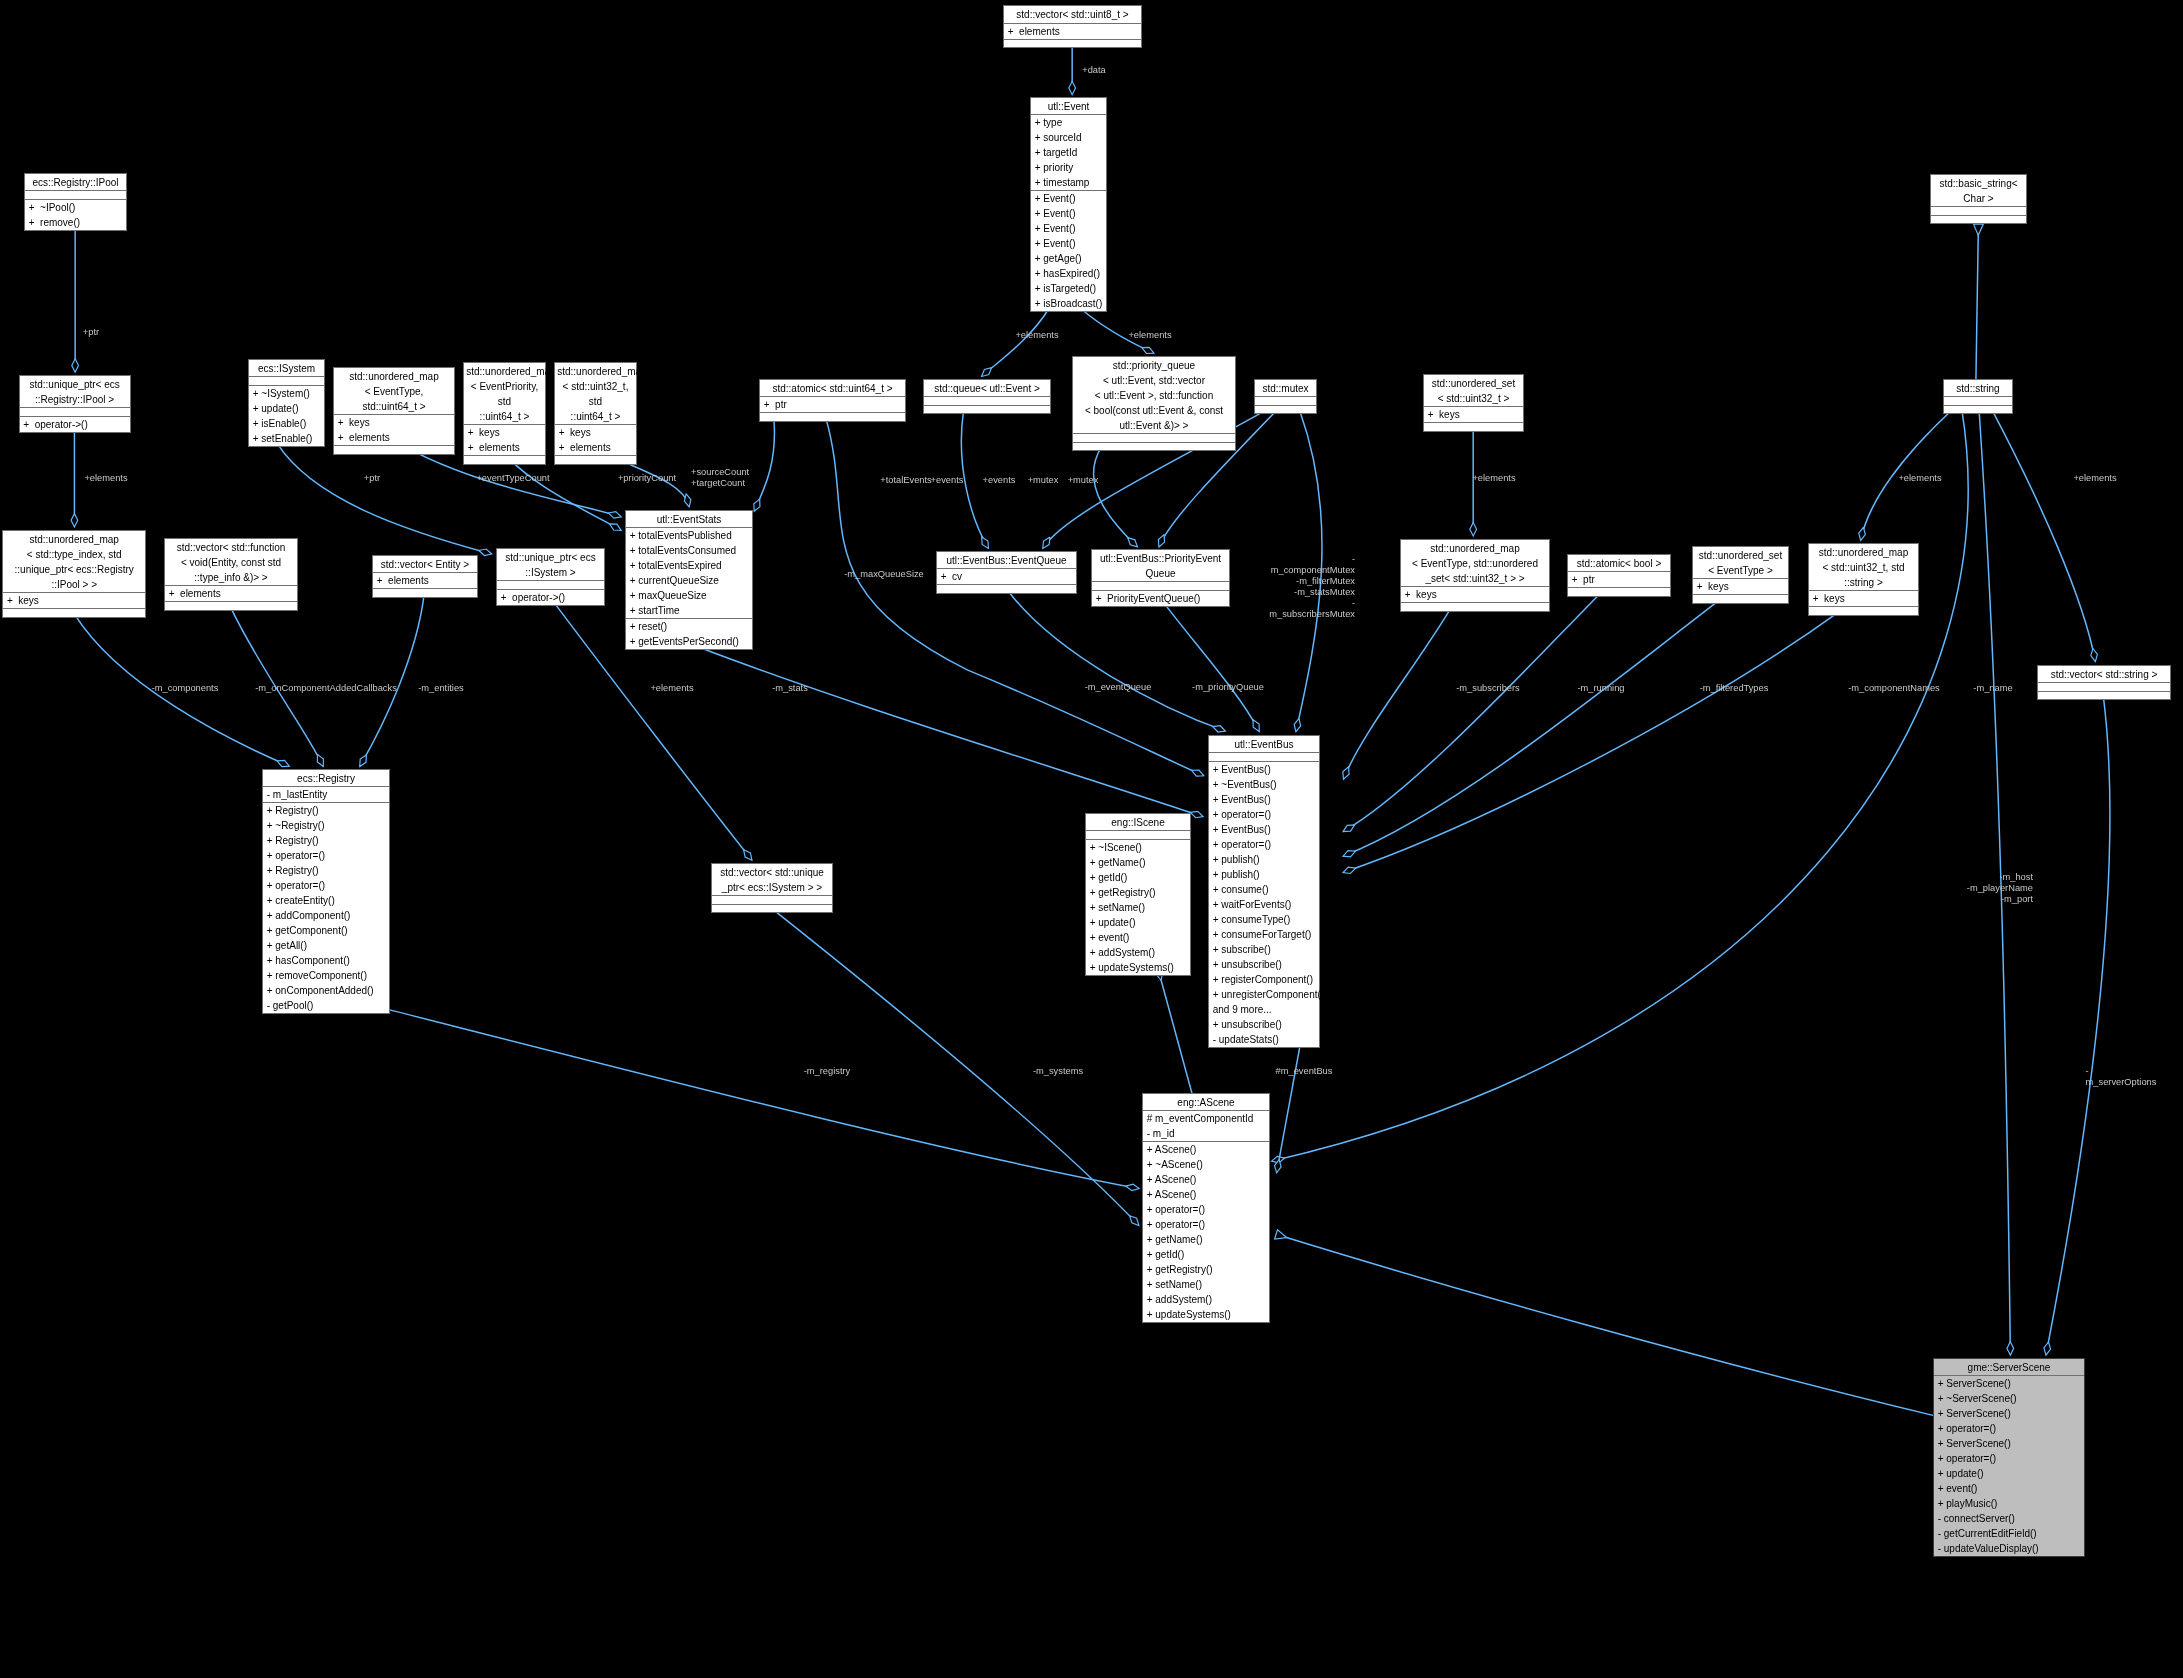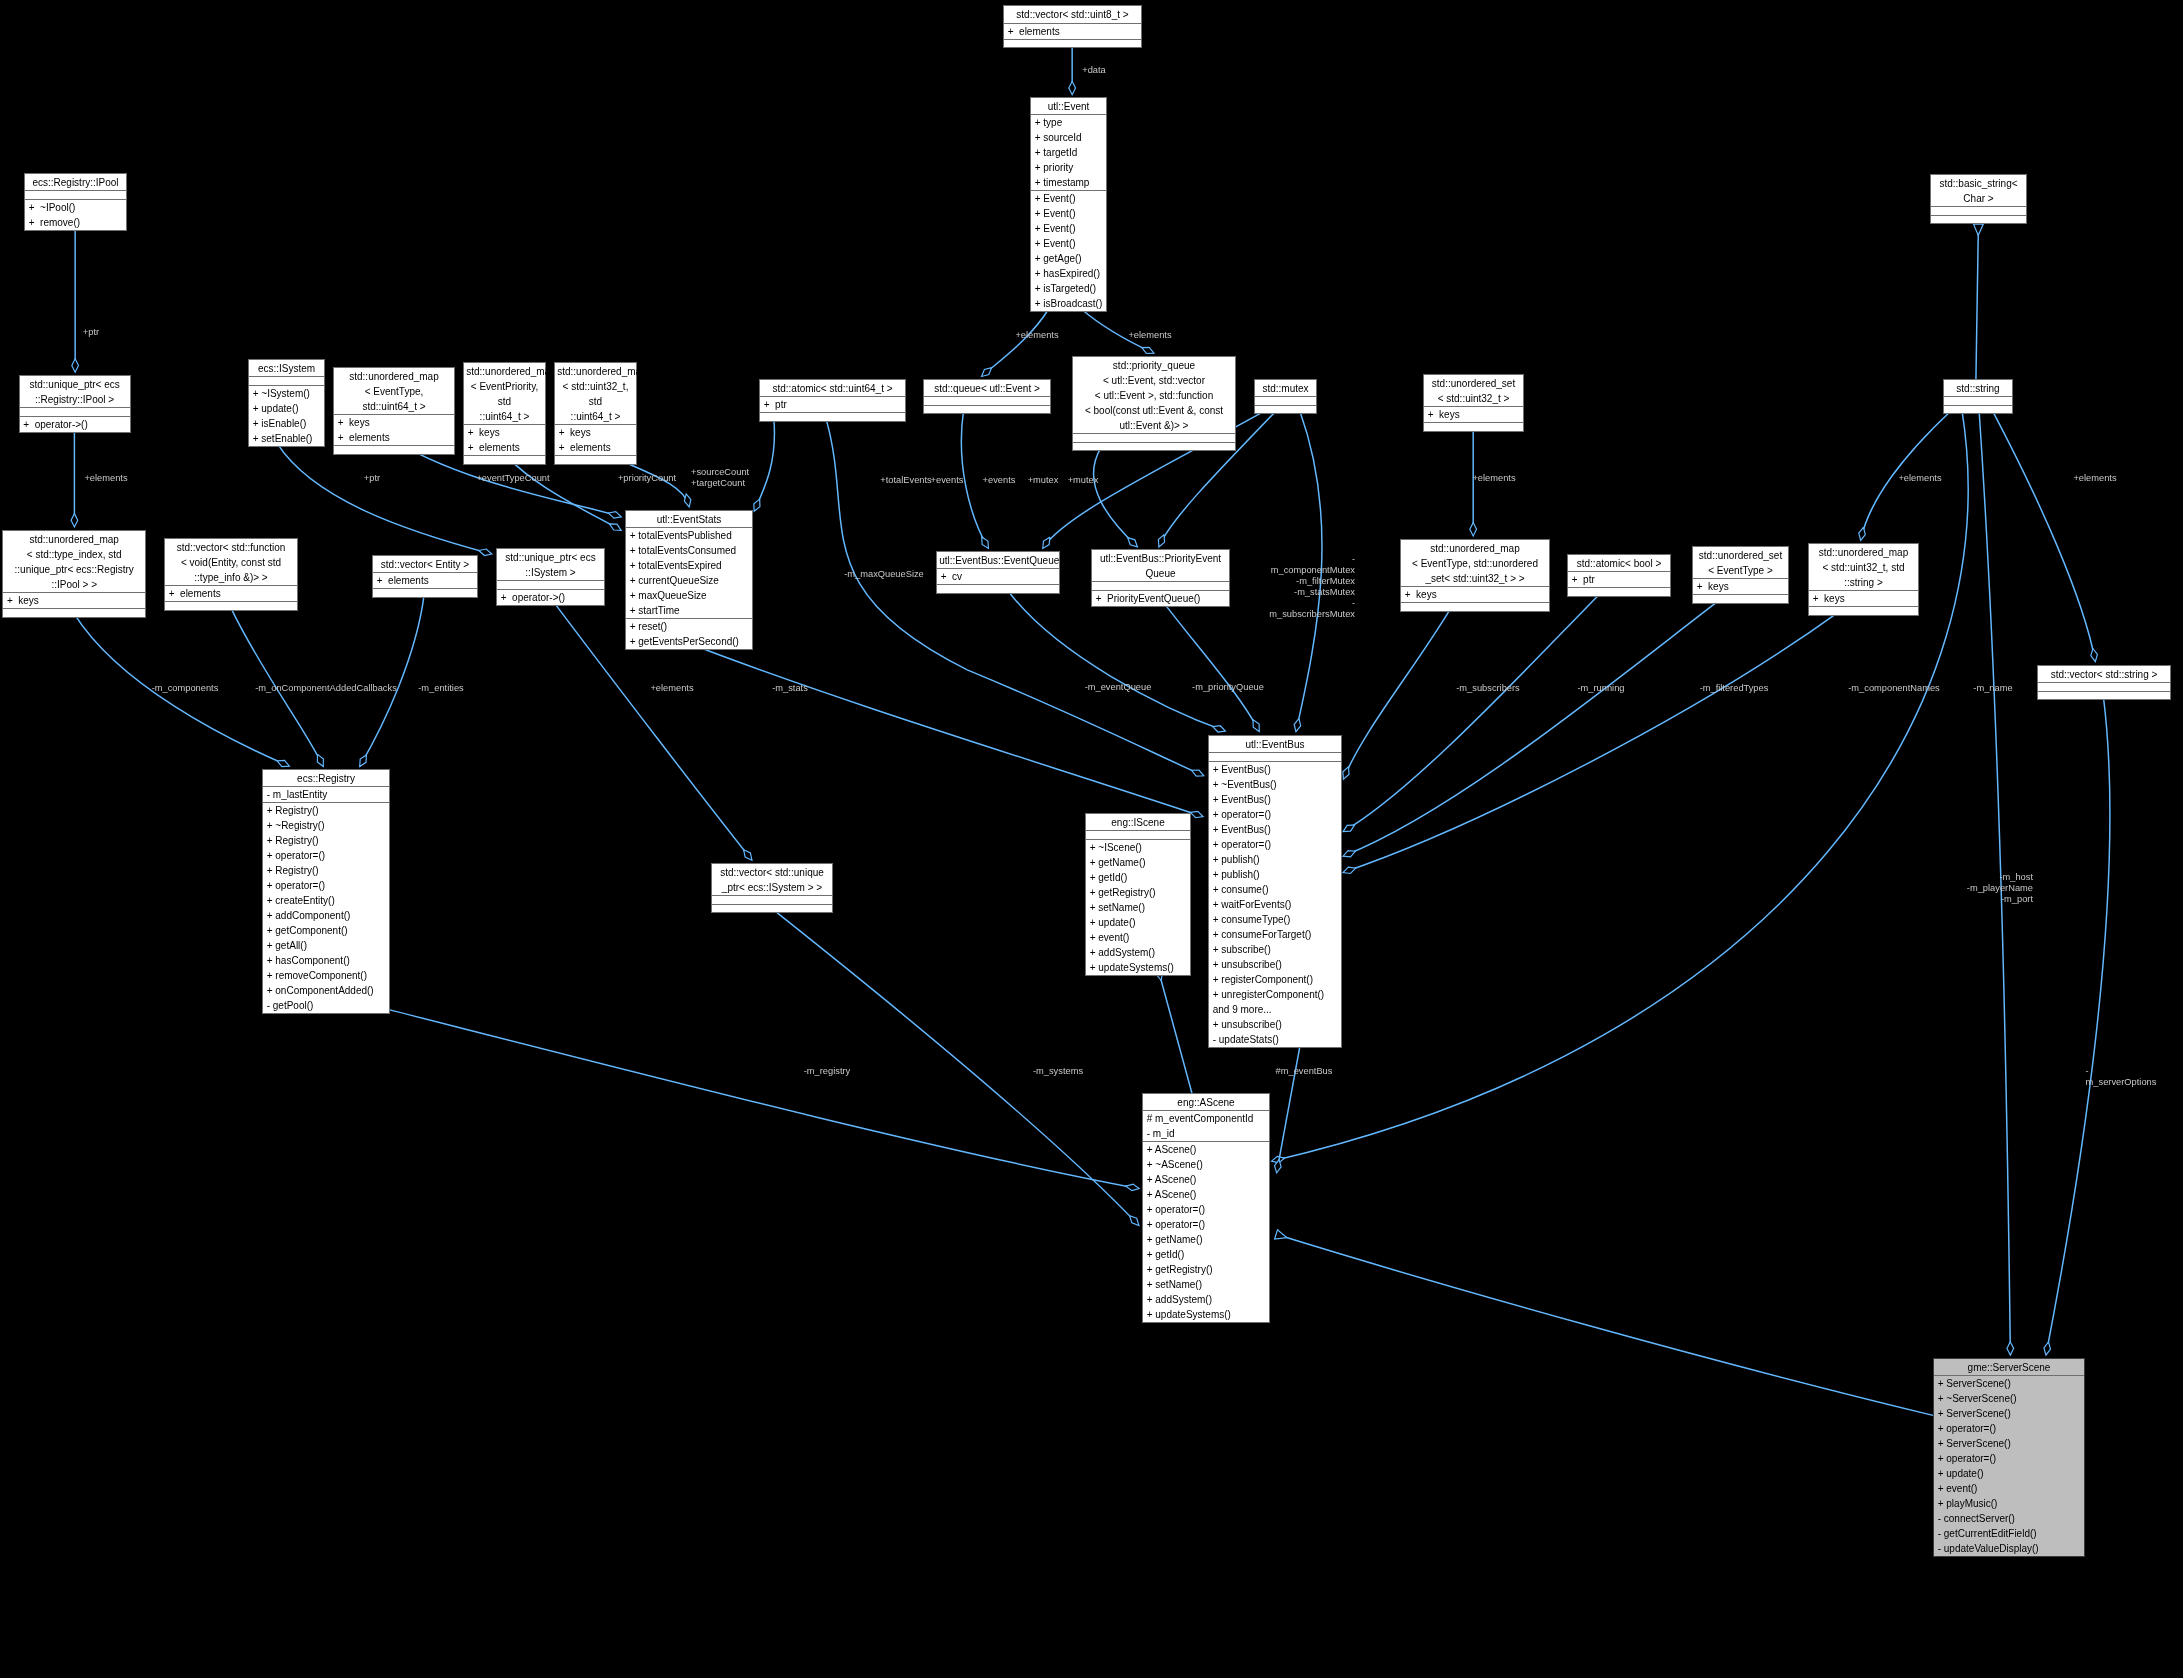--- a/index.html
+++ b/index.html
@@ -225,21 +225,21 @@
   <div class="t">std::basic_string&lt;
 Char &gt;</div>
   <div class="sec"></div>
   <div class="sec"></div>
 </div>
 <div class="uml" style="left:1943px;top:379px;width:70px">
   <div class="t">std::string</div>
   <div class="sec"></div>
   <div class="sec"></div>
 </div>
-<div class="uml" style="left:936px;top:551px;width:124px">
+<div class="uml" style="left:936px;top:551px;width:141px">
   <div class="t">utl::EventBus::EventQueue</div>
   <div class="sec">
       <div class="row">+  cv</div>
     </div>
   <div class="sec"></div>
 </div>
 <div class="uml" style="left:1091px;top:549px;width:139px">
   <div class="t">utl::EventBus::PriorityEvent
 Queue</div>
   <div class="sec"></div>
@@ -336,21 +336,21 @@
       <div class="row">+ getName()</div>
       <div class="row">+ getId()</div>
       <div class="row">+ getRegistry()</div>
       <div class="row">+ setName()</div>
       <div class="row">+ update()</div>
       <div class="row">+ event()</div>
       <div class="row">+ addSystem()</div>
       <div class="row">+ updateSystems()</div>
     </div>
 </div>
-<div class="uml" style="left:1208px;top:735px;width:134px">
+<div class="uml" style="left:1208px;top:735px;width:112px">
   <div class="t">utl::EventBus</div>
   <div class="sec"></div>
   <div class="sec">
       <div class="row">+ EventBus()</div>
       <div class="row">+ ~EventBus()</div>
       <div class="row">+ EventBus()</div>
       <div class="row">+ operator=()</div>
       <div class="row">+ EventBus()</div>
       <div class="row">+ operator=()</div>
       <div class="row">+ publish()</div>

